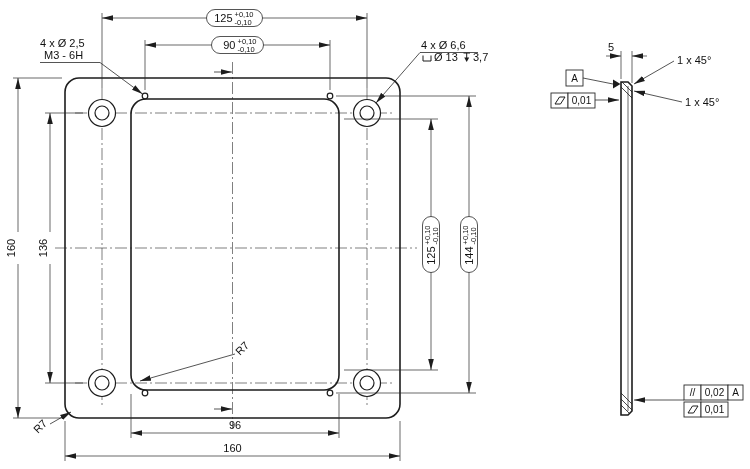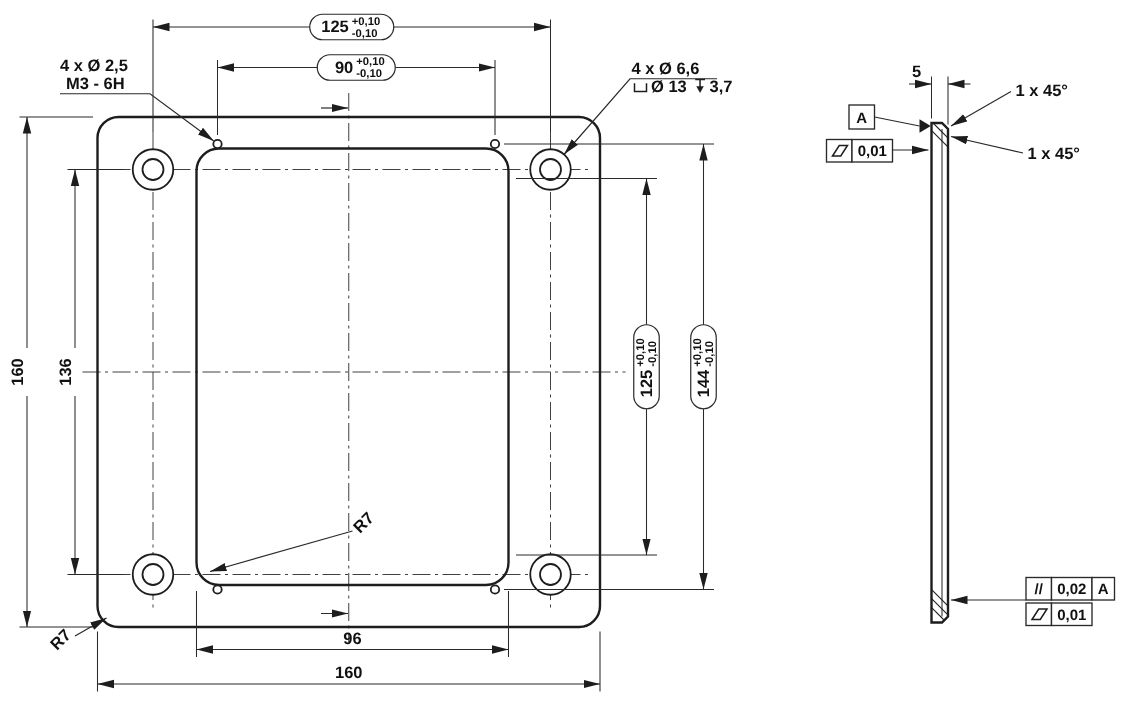--- a/index.html
+++ b/index.html
@@ -1,16 +1,16 @@
 <!DOCTYPE html>
 <html><head>
 <meta charset="utf-8">
 <style>
   html,body { margin:0; padding:0; background:#ffffff; }
-  .canvas { position:relative; width:750px; height:469px; background:#fff; overflow:hidden;font-weight:bold; }
+  .canvas { position:relative; width:750px; height:469px; background:#fff; overflow:hidden; }
   svg { display:block; }
   .outline { stroke:#1d1d1d; stroke-width:1.6; fill:none; }
   .hole    { stroke:#1d1d1d; stroke-width:1.2; fill:#fff; }
   .thin    { stroke:#2a2a2a; stroke-width:0.7; fill:none; }
   .cl      { stroke:#2a2a2a; stroke-width:0.6; fill:none; stroke-dasharray:12 3 2 3; }
   .dim     { stroke:#2a2a2a; stroke-width:0.7; fill:none; }
   .lead    { stroke:#2a2a2a; stroke-width:0.8; fill:none; }
   .oval    { fill:#fff; stroke:#2a2a2a; stroke-width:0.8; }
   .frame   { fill:#fff; stroke:#2a2a2a; stroke-width:0.9; }
   .hatch   { stroke:#1d1d1d; stroke-width:0.8; }

